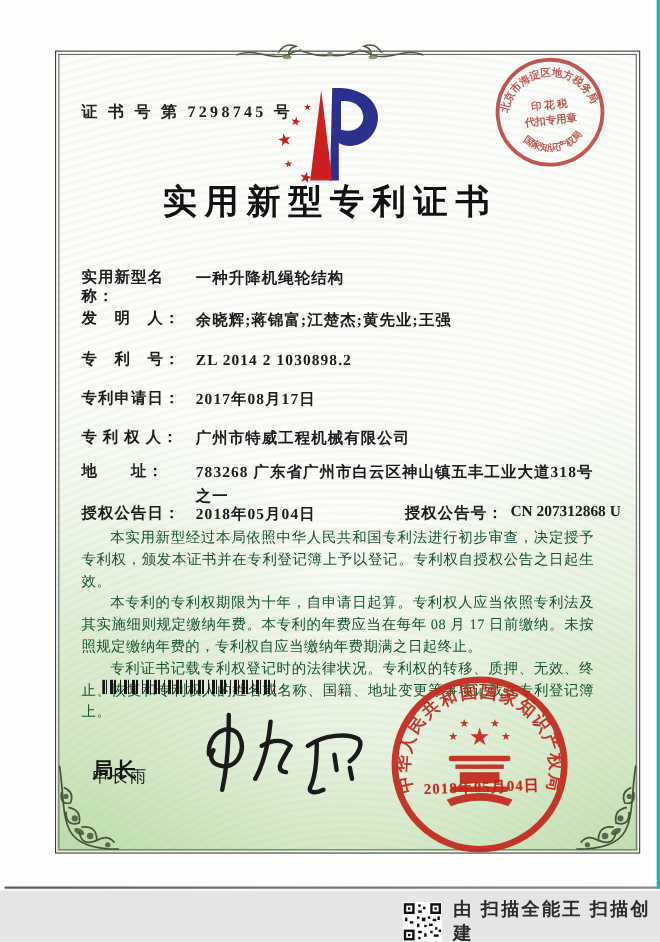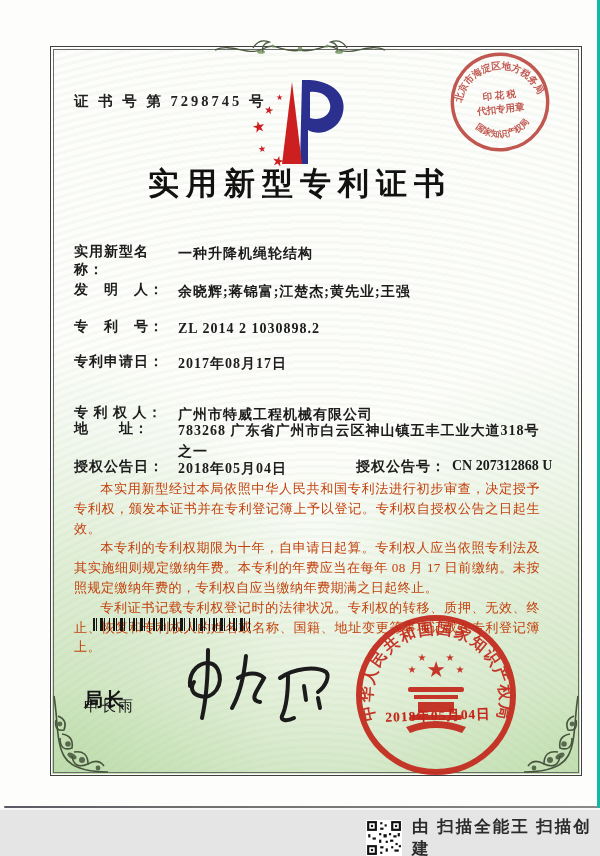--- a/index.html
+++ b/index.html
@@ -47,27 +47,27 @@
   .logo { position:absolute; left:250px; top:74px; width:104px; height:92px; }
   .title {
     position:absolute; left:0; top:163px; width:600px; text-align:center;
     font-size:31px; font-weight:bold; letter-spacing:7px; color:#111;
     font-family:"Liberation Serif","DejaVu Serif",serif;
   }
   
   .row { position:absolute; left:74px; display:flex; font-size:14px; font-weight:bold; color:#1c1c1c; }
   .row .lbl { width:104px; flex:0 0 104px; letter-spacing:1px; }
   .row .val { max-width:372px; letter-spacing:1px; line-height:21px; }
-  .grant-right { position:absolute; left:356px; display:flex; font-size:14px; font-weight:bold; color:#1c1c1c;justify-content:space-between; }
+  .grant-right { position:absolute; left:368px; display:flex; font-size:14px; font-weight:bold; color:#1c1c1c;justify-content:space-between; }
   .grant-right .lbl { letter-spacing:1px; margin-right:6px; }
   
   .paras { position:absolute; left:74px; top:479px; width:466px; }
   .paras p {
     font-size:13.1px; line-height:19.8px; text-indent:2em; text-align:justify;
-    color:#c2410c; letter-spacing:.4px; font-weight:500;
+    color:#14532d; letter-spacing:.4px; font-weight:500;
   }
   
   .barcode {
     position:absolute; left:93px; top:618px; width:157px; height:13px;
     background:
       repeating-linear-gradient(90deg,#161616 0 2px, transparent 2px 3px, #161616 3px 4px, transparent 4px 7px,
         #161616 7px 10px, transparent 10px 11px, #161616 11px 12px, transparent 12px 16px,
         #161616 16px 17px, transparent 17px 20px);
   }
   .director { position:absolute; left:84px; top:687px; font-size:19px; font-weight:bold; color:#161616; letter-spacing:2px; font-family:Liberation Serif, serif; }
@@ -162,21 +162,21 @@
     <span class="val">一种升降机绳轮结构</span>
   </div>
   <div class="row" style="top:318px">
     <span class="lbl">专　利　号：</span>
     <span class="val">ZL 2014 2 1030898.2</span>
   </div>
   <div class="row" style="top:353px">
     <span class="lbl">专利申请日：</span>
     <span class="val">2017年08月17日</span>
   </div>
-  <div class="row" style="top:404px">
+  <div class="row" style="top:389px">
     <span class="lbl">专 利 权 人：</span>
     <span class="val">广州市特威工程机械有限公司</span>
   </div>
   <div class="row" style="top:420px">
     <span class="lbl">地　　址：</span>
     <span class="val">783268 广东省广州市白云区神山镇五丰工业大道318号之一</span>
   </div>
   <div class="row" style="top:458px">
     <span class="lbl">授权公告日：</span>
     <span class="val">2018年05月04日</span>

